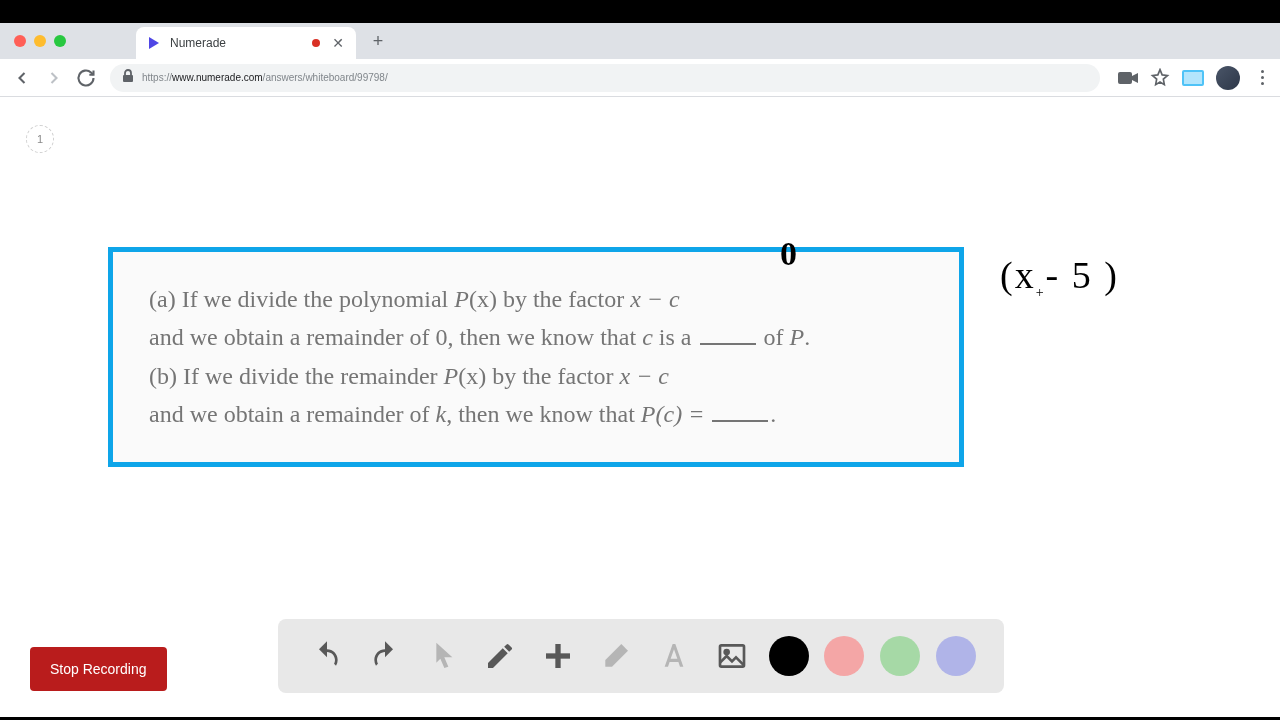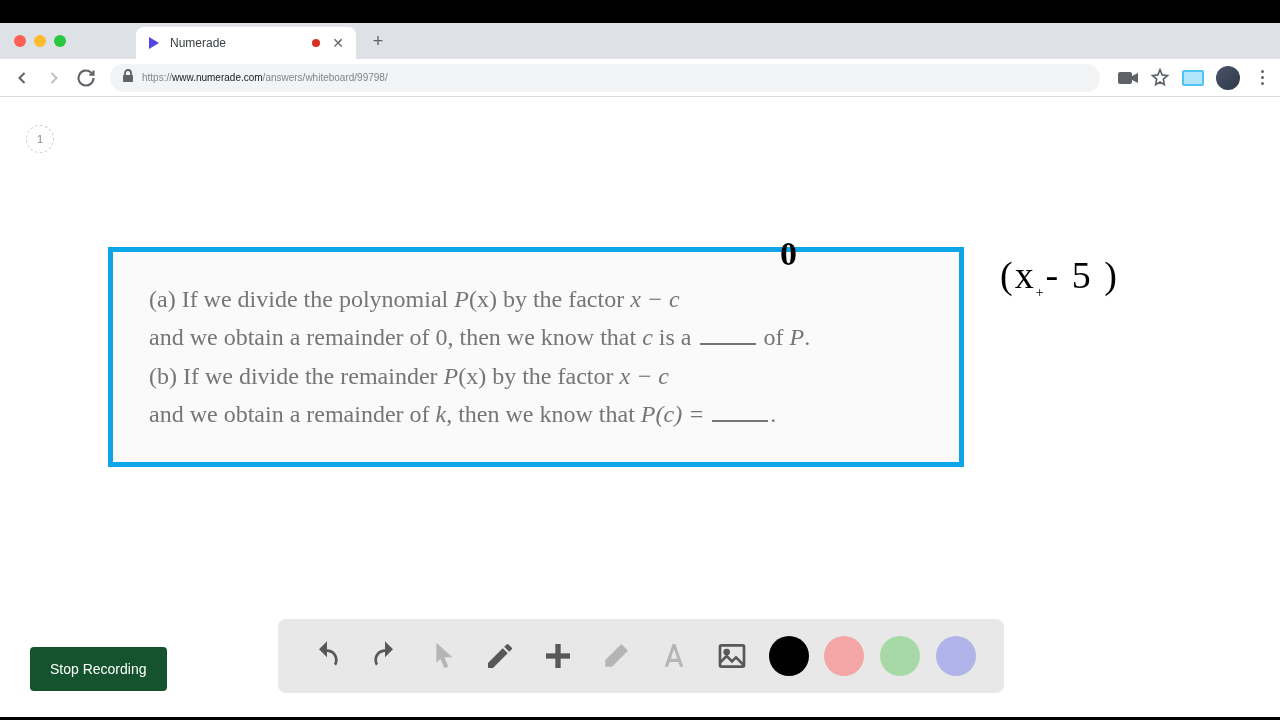--- a/index.html
+++ b/index.html
@@ -46,21 +46,21 @@
     
     .problem-text { position: absolute; top: 120px; left: 108px; width: 856px; padding: 28px 36px; background: #fafafa; border: 5px solid #0ea5e9; margin-top: 30px; }
     .problem-text p { font-family: Georgia, "Times New Roman", serif; font-size: 24px; line-height: 1.6; color: #757575; }
     .problem-text .math { font-style: italic; }
     .blank { display: inline-block; border-bottom: 2px solid #757575; width: 56px; height: 4px; vertical-align: baseline; margin: 0 2px; }
     
     .annotation-0 { position: absolute; top: 138px; left: 780px; font-family: "Comic Sans MS", cursive; font-size: 34px; font-weight: bold; color: #000; }
     .annotation-side { position: absolute; top: 156px; left: 1000px; font-family: "Comic Sans MS", cursive; font-size: 38px; color: #000; letter-spacing: 2px; }
     .annotation-side .subplus { font-size: 14px; vertical-align: sub; }
     
-    .stop-recording { position: absolute; bottom: 26px; left: 30px; padding: 14px 20px; background: #14532d; color: #fff; border: none; border-radius: 4px; font-size: 14px; font-weight: 500; cursor: pointer; }
+    .stop-recording { position: absolute; bottom: 26px; left: 30px; padding: 14px 20px; background: #b91c1c; color: #fff; border: none; border-radius: 4px; font-size: 14px; font-weight: 500; cursor: pointer; }
     
     .whiteboard-toolbar { position: absolute; bottom: 24px; left: 278px; width: 726px; height: 74px; background: #e8e8e8; border-radius: 8px; display: flex; align-items: center; justify-content: space-around; padding: 0 20px; }
     .wb-tool { width: 42px; height: 42px; display: flex; align-items: center; justify-content: center; cursor: pointer; color: #585858; }
     .wb-tool.faded { opacity: 0.35; }
     .wb-tool svg { width: 32px; height: 32px; }
     .color-swatch { width: 40px; height: 40px; border-radius: 50%; cursor: pointer; }
     .sw-black { background: #000; }
     .sw-red { background: #f4a6a6; }
     .sw-green { background: #a6d9a6; }
     .sw-purple { background: #b0b4e8; }

